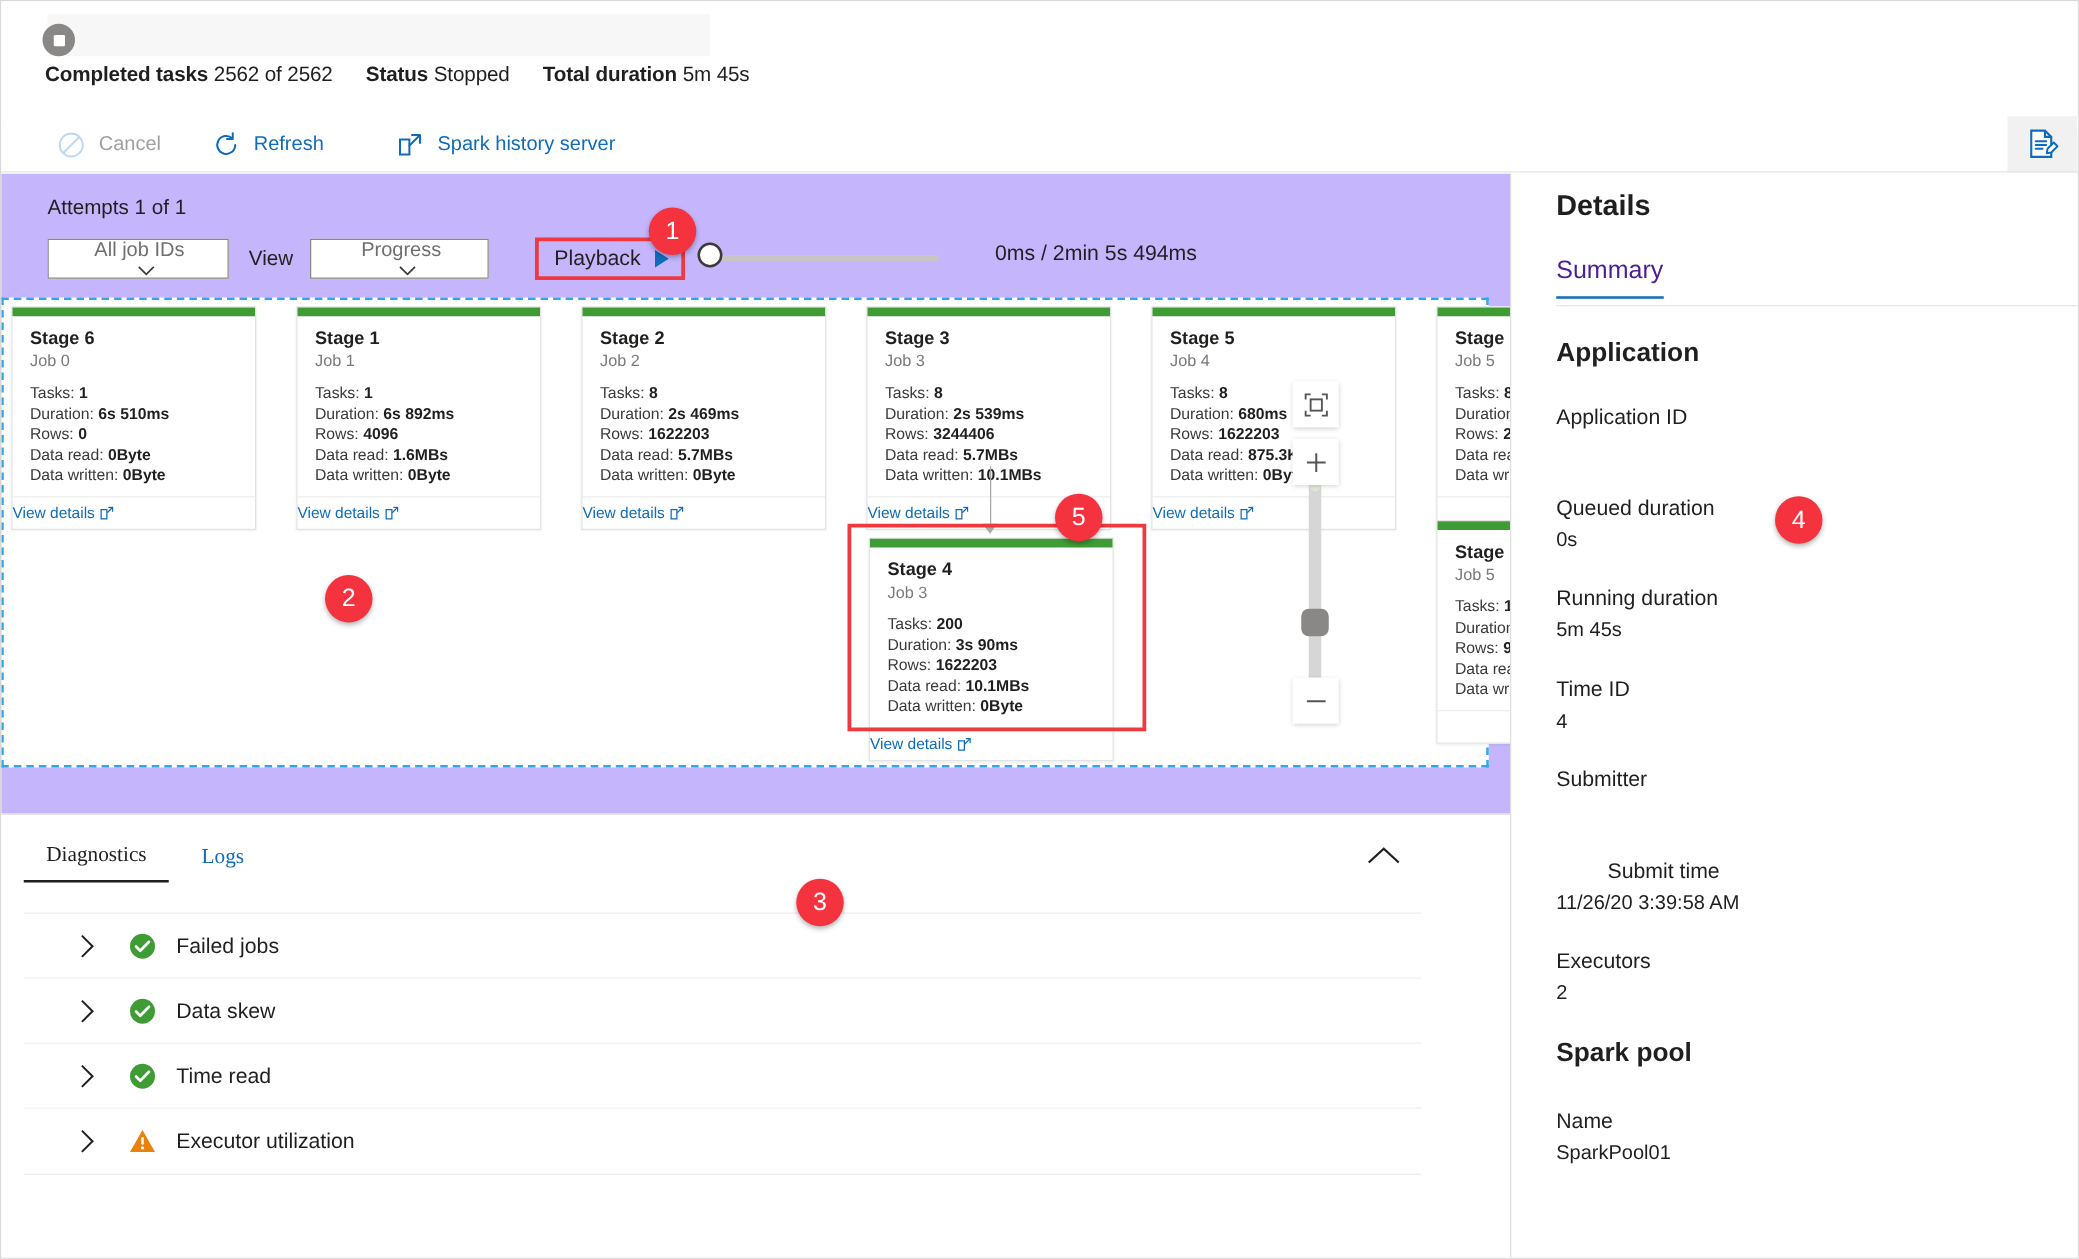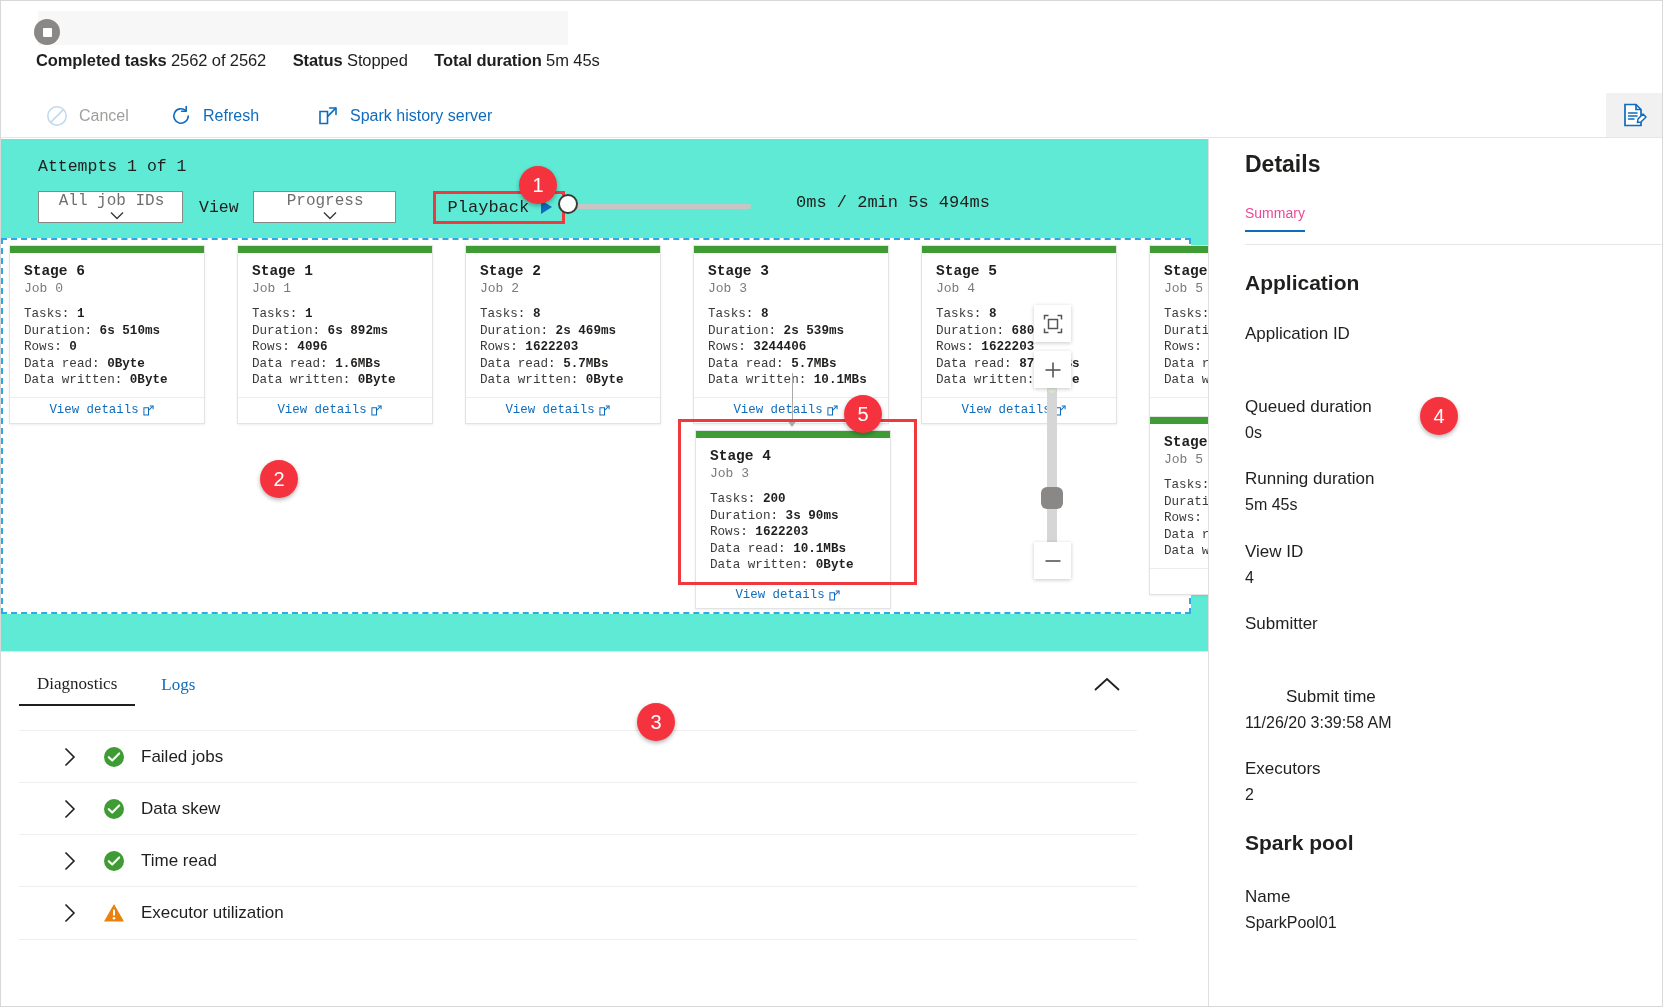--- a/index.html
+++ b/index.html
@@ -27,21 +27,21 @@
   .cmdbar{position:absolute;left:0;top:92px;width:1663px;height:45px;background:#fff;border-bottom:1px solid #e6e6e6;box-sizing:border-box;}
   .cmd{position:absolute;top:0;height:45px;display:flex;align-items:center;gap:10px;font-size:16px;color:#0f6cbd;cursor:pointer;}
   .cmd.disabled{color:#a19f9d;cursor:default;}
   .cmd .glyph{display:flex;align-items:center;justify-content:center;width:24px;height:24px;}
   .cmd-cancel{left:44px;}
   .cmd-refresh{left:168px;}
   .cmd-spark{left:315px;}
   .notes-btn{position:absolute;right:0;top:92px;width:56px;height:45px;background:#f1f1f1;display:flex;align-items:center;justify-content:center;border-bottom:1px solid #e6e6e6;box-sizing:border-box;cursor:pointer;}
 
   
-  .graphpane{position:absolute;left:0;top:138px;width:1207px;height:512px;background:#5eead4;overflow:hidden;font-family:Liberation Mono, monospace;}
+  .graphpane{position:absolute;left:0;top:138px;width:1207px;height:512px;background:#c4b5fd;overflow:hidden;}
   .attempts{position:absolute;left:37px;top:18px;font-size:16.5px;color:#201f1e;}
   .controlrow{position:absolute;left:37px;top:52px;height:32px;display:flex;align-items:center;}
   .dd{height:32px;min-width:145px;border:1px solid #8a8886;background:#fff;display:flex;align-items:center;justify-content:space-between;padding:0 9px 0 11px;box-sizing:border-box;font-size:16px;color:#6f6f6f;cursor:pointer;flex-direction:column;}
   .dd .chev{font-size:12px;color:#444;margin-left:10px;}
   .viewlabel{margin:0 14px 0 16px;font-size:16.5px;color:#201f1e;}
   .dd.progress{min-width:143px;}
   .playback-wrap{position:relative;margin-left:37px;}
   .playback-box{border:3px solid #f0393e;padding:4px 10px 4px 12px;display:flex;align-items:center;gap:12px;}
   .playback-text{font-size:17px;color:#201f1e;text-align:right;}
   .play-tri{width:0;height:0;border-left:11px solid #0f6cbd;border-top:7px solid transparent;border-bottom:7px solid transparent;}
@@ -53,21 +53,21 @@
   
   .canvas{position:absolute;left:0;top:99px;width:1190px;height:376px;border:2px dashed #2fa7e8;box-sizing:border-box;background:#fff;}
 
   .card{position:absolute;width:196px;background:#fff;border:1px solid #e3e3e3;box-sizing:border-box;box-shadow:0 1px 2px rgba(0,0,0,.07);}
   .card .bar{height:7px;background:#3f9c35;}
   .card .body{padding:9px 14px 8px 14px;}
   .card .title{font-size:14.5px;font-weight:700;color:#201f1e;line-height:18px;}
   .card .job{font-size:13px;color:#7a7a7a;line-height:18px;margin-bottom:8px;}
   .card .metric{font-size:12.6px;color:#3b3a39;line-height:16.5px;white-space:nowrap;}
   .card .metric b{font-weight:700;color:#201f1e;}
-  .card .foot{border-top:1px solid #ededed;height:25px;display:flex;align-items:center;justify-content:center;padding-right:11px;}
+  .card .foot{border-top:1px solid #ededed;height:25px;display:flex;align-items:center;justify-content:flex-start;padding-right:11px;}
   .vd{font-size:12.4px;color:#0f6cbd;cursor:pointer;display:flex;align-items:center;gap:4px;}
   .vd svg{display:block;}
 
   .edge{position:absolute;background:#a9a9a9;width:1px;}
   .arrowhead{position:absolute;width:0;height:0;border-left:6px solid transparent;border-right:6px solid transparent;border-top:8px solid #a9a9a9;}
 
   .hl-stage4{position:absolute;border:3px solid #f0393e;box-sizing:border-box;}
 
   
   .zc{position:absolute;background:#fff;box-shadow:0 1px 4px rgba(0,0,0,.22);display:flex;align-items:center;justify-content:center;cursor:pointer;}
@@ -86,21 +86,21 @@
   .collapse{position:absolute;right:87px;top:24px;cursor:pointer;}
   .drow{position:absolute;left:18px;width:1118px;height:52px;border-top:1px solid #efefef;display:flex;align-items:center;}
   .drow .chev{width:26px;margin-left:38px;display:flex;justify-content:center;align-items:center;color:#323130;font-size:20px;cursor:pointer;}
   .drow .badge{margin-left:20px;width:22px;height:22px;display:flex;align-items:center;justify-content:center;}
   .drow .dlabel{margin-left:16px;font-size:17px;color:#201f1e;}
   .drow.last{border-bottom:1px solid #efefef;}
 
   
   .details{position:absolute;left:1207px;top:138px;width:456px;height:869px;background:#fff;border-left:1px solid #e0e0e0;box-sizing:border-box;}
   .dtitle{position:absolute;left:36px;top:12px;font-size:23px;font-weight:600;color:#201f1e;}
-  .stab{position:absolute;left:36px;top:66px;font-size:14px;color:#ec4899;padding-bottom:9px;border-bottom:2px solid #0f6cbd;cursor:pointer;}
+  .stab{position:absolute;left:36px;top:66px;font-size:20px;color:#4c1d95;padding-bottom:9px;border-bottom:2px solid #0f6cbd;cursor:pointer;}
   .sep{position:absolute;left:36px;top:105px;width:420px;height:1px;background:#e6e6e6;}
   .sec{position:absolute;left:36px;font-size:21px;font-weight:600;color:#201f1e;}
   .fl{position:absolute;left:36px;font-size:17px;color:#201f1e;}
   .fv{position:absolute;left:36px;font-size:16px;color:#201f1e;}
 
   .marker{position:absolute;width:38px;height:38px;border-radius:50%;background:#f5333f;color:#fff;font-size:20px;display:flex;align-items:center;justify-content:center;box-shadow:0 2px 4px rgba(0,0,0,.3);z-index:40;font-family:"Liberation Sans",sans-serif;}
 </style>
 </head>
 <body>
 
@@ -484,21 +484,21 @@
     <div class="sec" style="top:132px;">Application</div>
     <div class="fl" style="top:185px;">Application ID</div>
     <div class="fv" style="top:212px;"></div>
 
     <div class="fl" style="top:258px;">Queued duration</div>
     <div class="fv" style="top:285px;">0s</div>
 
     <div class="fl" style="top:330px;">Running duration</div>
     <div class="fv" style="top:357px;">5m 45s</div>
 
-    <div class="fl" style="top:403px;">View ID</div>
+    <div class="fl" style="top:403px;">Time ID</div>
     <div class="fv" style="top:430px;">4</div>
 
     <div class="fl" style="top:475px;">Submitter</div>
     <div class="fv" style="top:502px;"></div>
 
     <div class="fl" style="top:548px;margin-left:41px;">Submit time</div>
     <div class="fv" style="top:575px;">11/26/20 3:39:58 AM</div>
 
     <div class="fl" style="top:620px;">Executors</div>
     <div class="fv" style="top:647px;">2</div>

